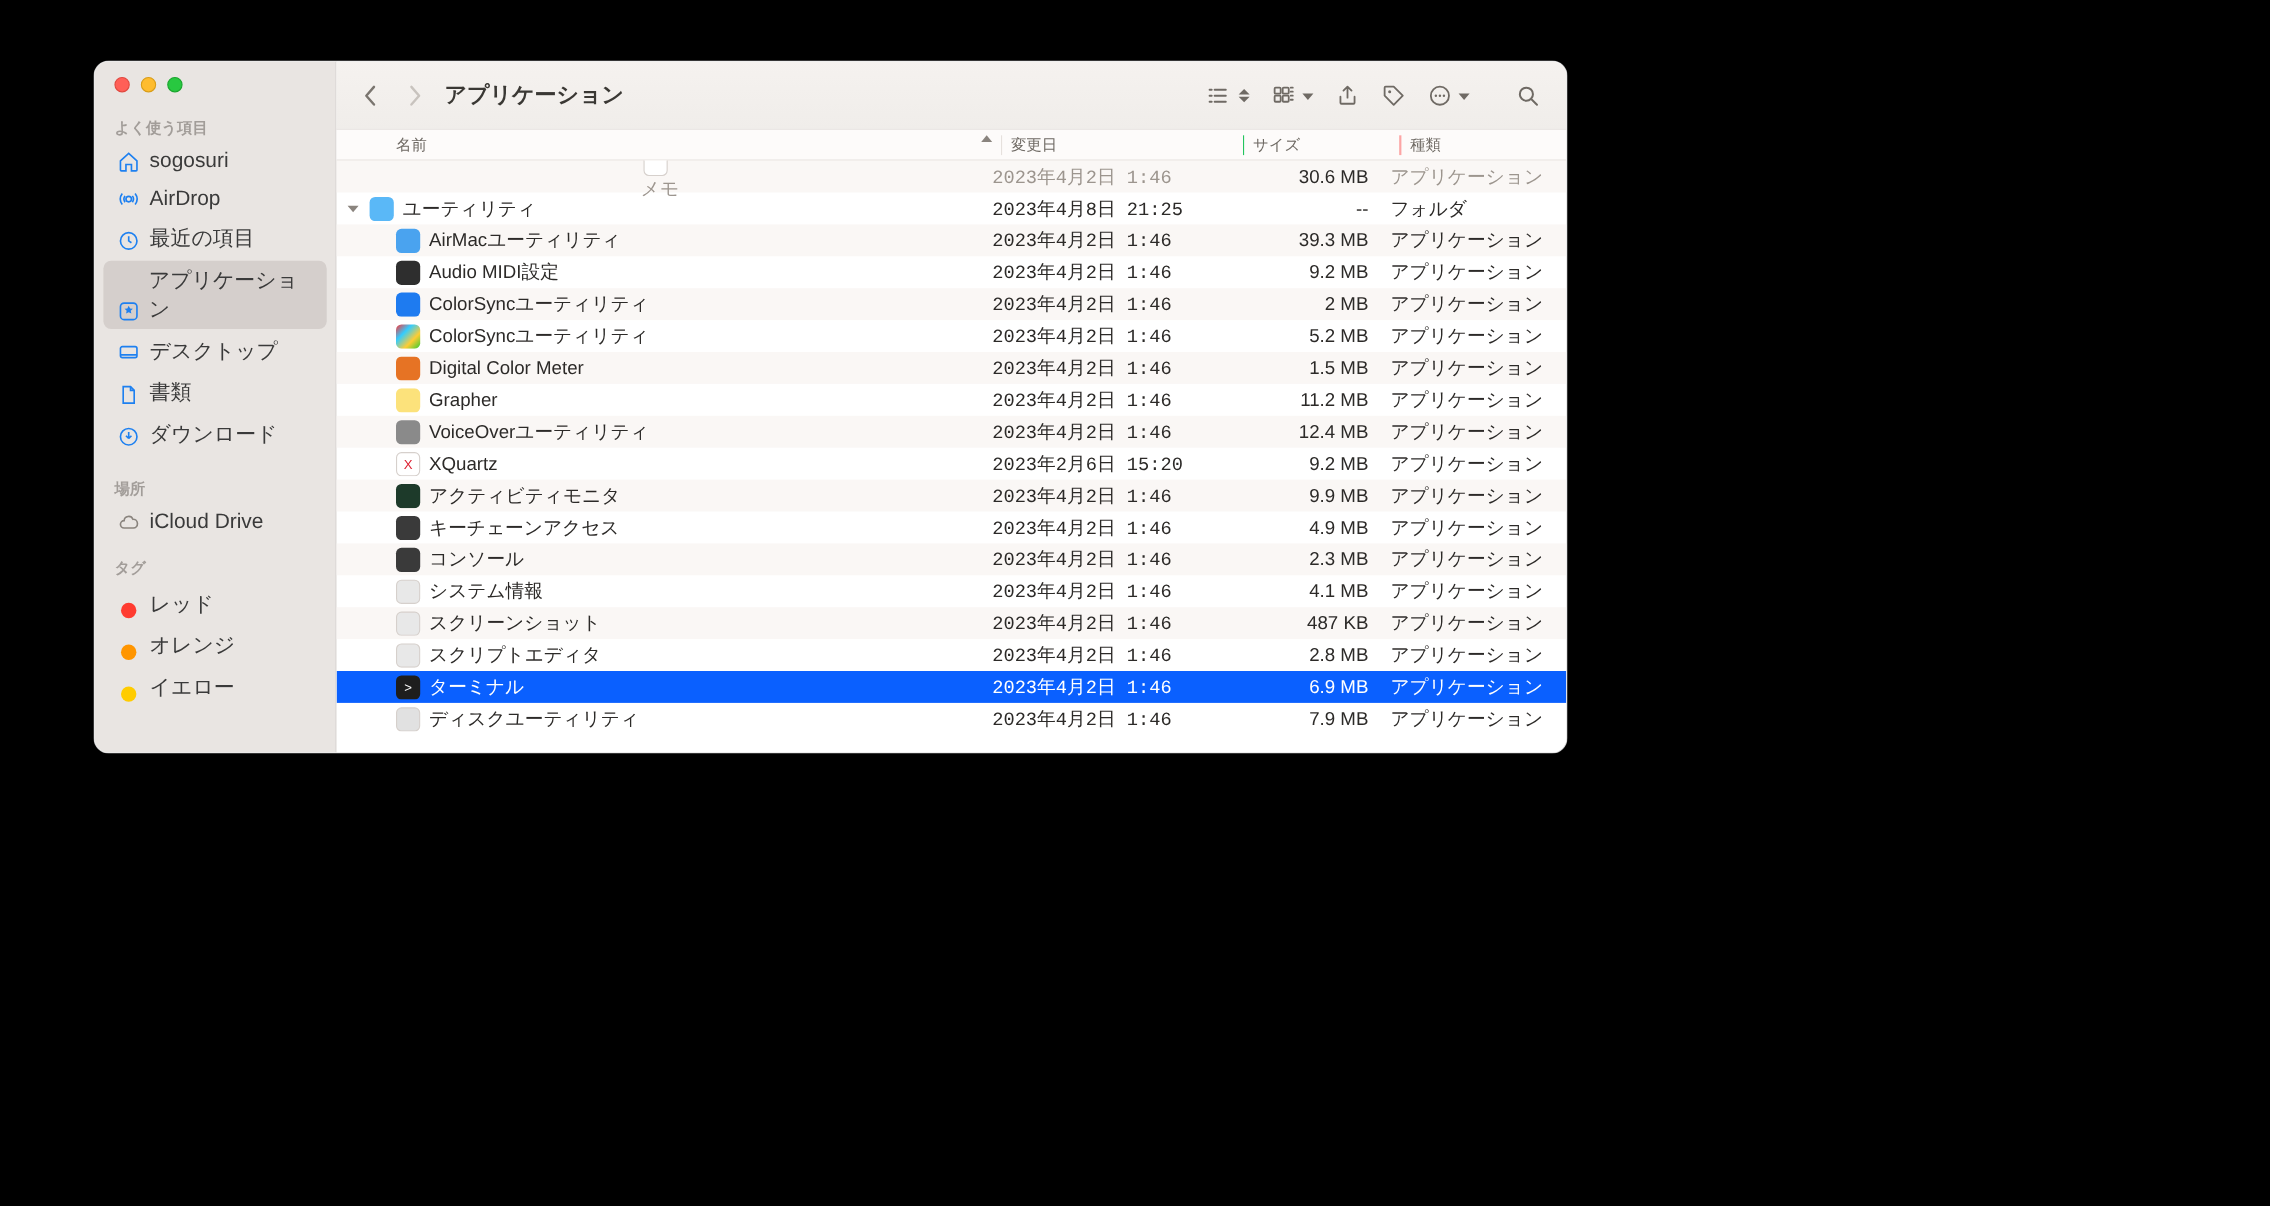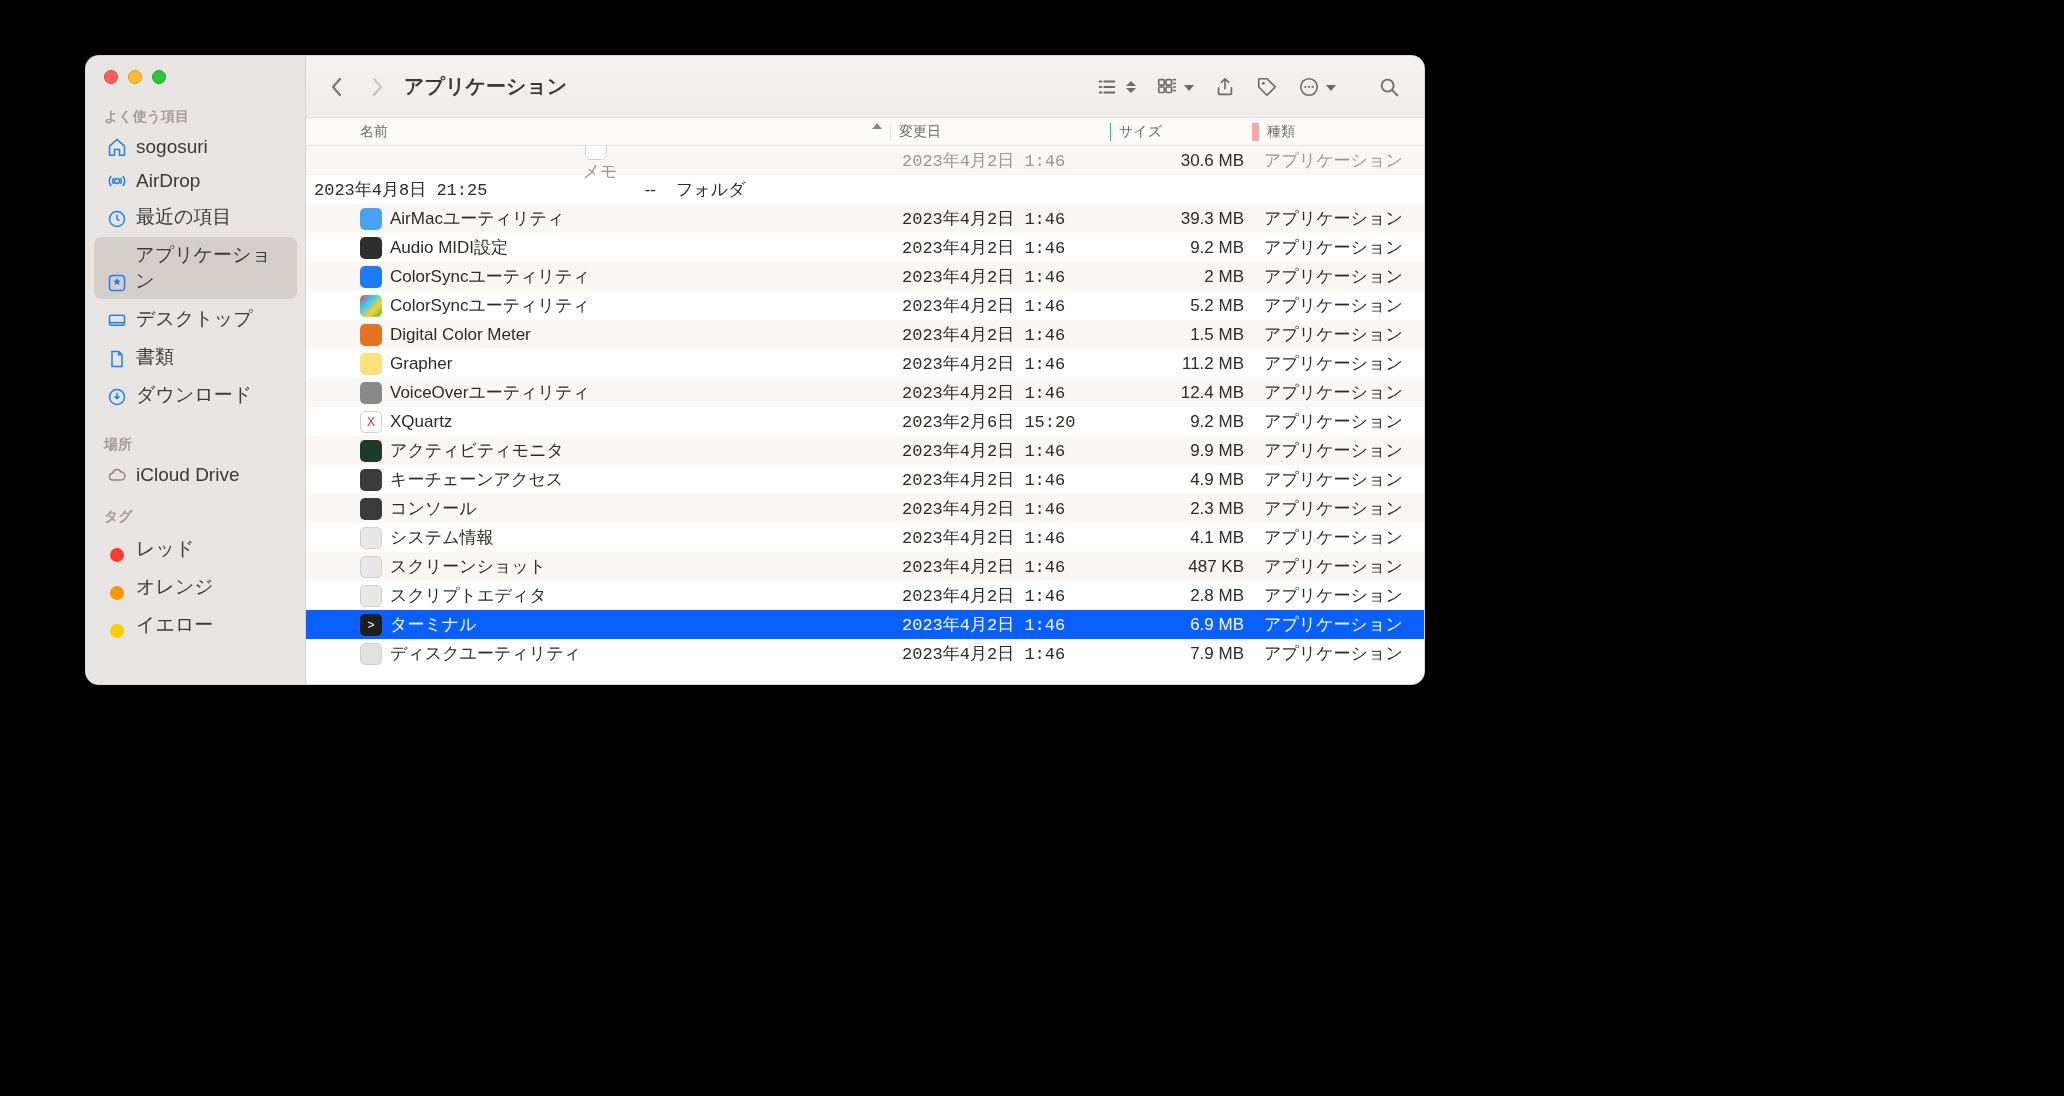--- a/index.html
+++ b/index.html
@@ -71,21 +71,21 @@
   .chev-down { width:0;height:0;border-left:5px solid transparent;border-right:5px solid transparent;border-top:6px solid #6f6a64; margin-left:4px; margin-top:2px;}
   
   .cols {
     display:flex; height: 28px; border-bottom: 1px solid #e6e1dd;
     font-size: 14px; color:#6e6963; align-items:center;
     background:#fdfbfa;
   }
   .col-name { flex:1; padding-left: 54px; display:flex;align-items:flex-start; justify-content:space-between; padding-right:8px;}
   .col-date { width: 220px; padding-left:8px; border-left:1px solid #e6e1dd; }
   .col-size { width: 142px; padding-left:8px; border-left:1px solid #22c55e; }
-  .col-kind { width: 172px; padding-left:8px; border-left:7px solid #fca5a5; }
+  .col-kind { width: 152px; padding-left:8px; border-left:2px solid #fca5a5; }
   .sort-caret { width:0;height:0;border-left:5px solid transparent;border-right:5px solid transparent;border-bottom:6px solid #8a847e; }
   
   .rows { flex:1; overflow:hidden; }
   .row {
     display:flex; align-items:center; height: 29px;
     font-size: 17px; color:#2c2a28;
   }
   .row.odd { background:#faf7f5; }
   .row.selected { background:#0a60ff; color:#fff; }
   .row .indent { width: 30px; display:flex;justify-content:center;align-items:center; }
@@ -284,20 +284,27 @@
             <span class="indent"></span>
             <span class="pad1"></span>
             <span class="icon" style="background: rgb(255, 255, 255); border: 1px solid rgb(214, 208, 204);"></span>
             <span>メモ</span>
           </div>
           <div class="date">2023年4月2日 1:46</div>
           <div class="size">30.6 MB</div>
           <div class="kind">アプリケーション</div>
         </div>
         <div class="row">
+          <div class="name">
+            <span class="indent">
+              <span style="width:0;height:0;border-left:5px solid transparent;border-right:5px solid transparent;border-top:6px solid #8a847e;"></span>
+            </span>
+            <span class="icon" style="background: rgb(90, 184, 247);"></span>
+            <span>ユーティリティ</span>
+          </div>
           <div class="date">2023年4月8日 21:25</div>
           <div class="size">--</div>
           <div class="kind">フォルダ</div>
         </div>
         <div class="row odd">
           <div class="name">
             <span class="indent"></span>
             <span class="pad1"></span>
             <span class="icon" style="background: rgb(74, 163, 239);"></span>
             <span>AirMacユーティリティ</span>

